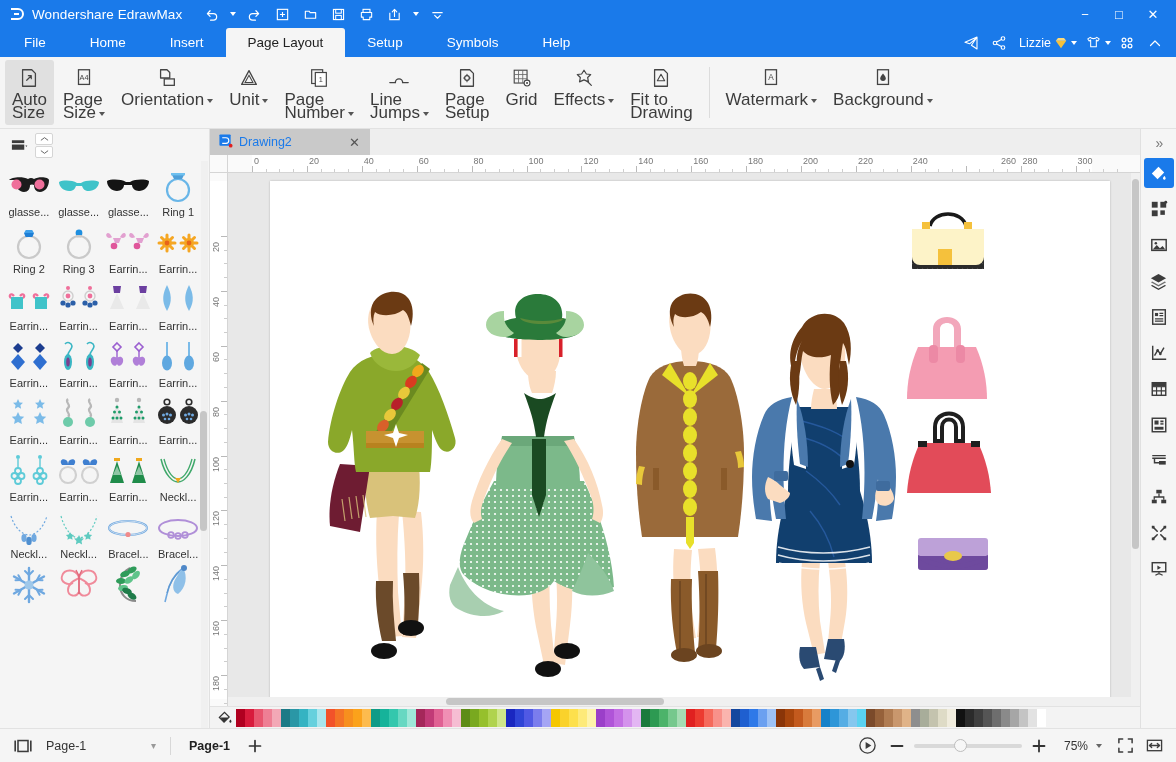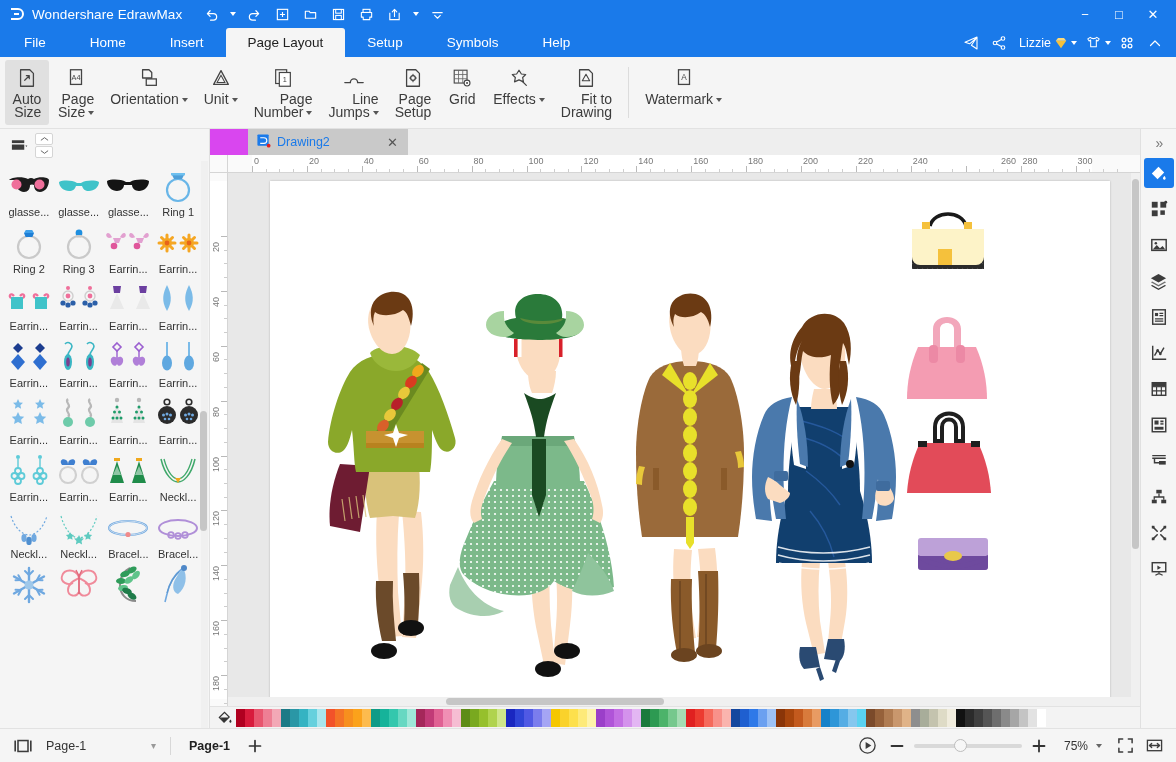--- a/index.html
+++ b/index.html
@@ -49,21 +49,21 @@
     height: 72px; background: #f5f5f5; border-bottom: 1px solid #e2e2e2;
     display: flex; align-items: stretch; padding-left: 4px; flex: none;
   }
   .rb {
     min-width: 44px; padding: 5px 7px 2px; display: flex; flex-direction: column;
     align-items: center; justify-content: flex-start; cursor: pointer; border-radius: 3px;
     margin: 3px 1px; color: #3c3c3c;
   }
   .rb.selected { background: #e0e0e0; }
   .rb-icon { height: 26px; display: flex; align-items: center; justify-content: center; margin-bottom:2px;}
-  .rb-label { font-size: 14px; line-height: 13px; text-align: right; white-space: pre-line; }
+  .rb-label { font-size: 17px; line-height: 13px; text-align: left; white-space: pre-line; }
   .rb-label .dd { display:inline-block; width:0;height:0;
     border-left:3.5px solid transparent;border-right:3.5px solid transparent;border-top:4px solid #555;
     margin-left:3px; vertical-align: middle;}
   .rb-sep { width:1px; background:#dcdcdc; margin: 10px 8px; }
 
   
   .body { flex: 1; display: flex; min-height: 0; }
 
   
   .libpanel { width: 210px; background: #f5f5f5; border-right: 1px solid #e0e0e0; display: flex; flex-direction: column; flex:none;}
@@ -86,21 +86,21 @@
   .lib-grid-wrap { flex: 1; position: relative; overflow: hidden; }
   .lib-grid { display: grid; grid-template-columns: repeat(4, 1fr); padding: 2px 6px 0 4px; }
   .lib-cell { display: flex; flex-direction: column; align-items: center; cursor: pointer; padding: 3px 0 2px; border-radius:3px;}
   .lib-thumb { width: 46px; height: 40px; display: flex; align-items: center; justify-content: center; }
   .lib-caption { font-size: 11px; color: #333; margin-top: 0px; white-space: nowrap; }
   .lib-scrollbar { position:absolute; right:1px; top:0; width:7px; height:100%; background:#f0f0f0;}
   .lib-thumbbar { position:absolute; right:1px; width:7px; background:#c6c6c6; border-radius:4px;}
 
   
   .center { flex: 1; display: flex; flex-direction: column; min-width: 0; background:#e8e8e8;}
-  .doctabs { height: 26px; background: #d946ef; display: flex; align-items: flex-end; flex:none;padding-left:38px;}
+  .doctabs { height: 26px; background: #d946ef; display: flex; align-items: flex-end; flex:none;}
   .doctab {
     height: 26px; display: flex; align-items: center; gap: 6px; padding: 0 8px 0 8px;
     background: #c9c9c9; font-size: 12.5px; color: #1a7aea; cursor: pointer; min-width:160px;
   }
   .doctab .close { margin-left: auto; color: #555; font-size: 13px; padding: 0 2px; cursor:pointer;}
   .tabfill { flex:1; background:#eeeeee; height:26px;}
 
   .rulerrow { display: flex; height: 18px; flex:none; }
   .corner { width: 18px; height: 18px; background: #fafafa; border-right:1px solid #d5d5d5; border-bottom:1px solid #d5d5d5;}
   .hruler { flex: 1; position: relative; background: #fafafa; border-bottom:1px solid #d5d5d5; overflow:hidden;}
@@ -403,20 +403,29 @@
     <div class="rb">
       <span class="rb-icon">
         <svg width="22" height="22" viewBox="0 0 24 24">
             <rect x="6" y="3" width="12" height="16" fill="none" stroke="#444" stroke-width="1.4"></rect>
             <text x="12" y="14.5" font-size="9" fill="#444" text-anchor="middle" font-family="Liberation Sans">A</text>
           </svg>
       </span>
       <span class="rb-label"><span>Watermark</span><span class="dd"></span></span>
     </div>
 
+    <div class="rb">
+      <span class="rb-icon">
+        <svg width="22" height="22" viewBox="0 0 24 24">
+            <rect x="6" y="3" width="12" height="16" fill="none" stroke="#444" stroke-width="1.4"></rect>
+            <path d="M12 7.2c2 2.3 3 3.8 3 5a3 3 0 0 1-6 0c0-1.2 1-2.7 3-5z" fill="#444"></path>
+          </svg>
+      </span>
+      <span class="rb-label"><span>Background</span><span class="dd"></span></span>
+    </div>
   </div>
 
   <div class="body">
 
     <div class="libpanel">
 
       <div class="lib-search-row">
         <span class="lib-cat">
           <svg width="19" height="16" viewBox="0 0 20 16">
               <rect x="2" y="3" width="13" height="3" fill="#3c3c3c"></rect>

